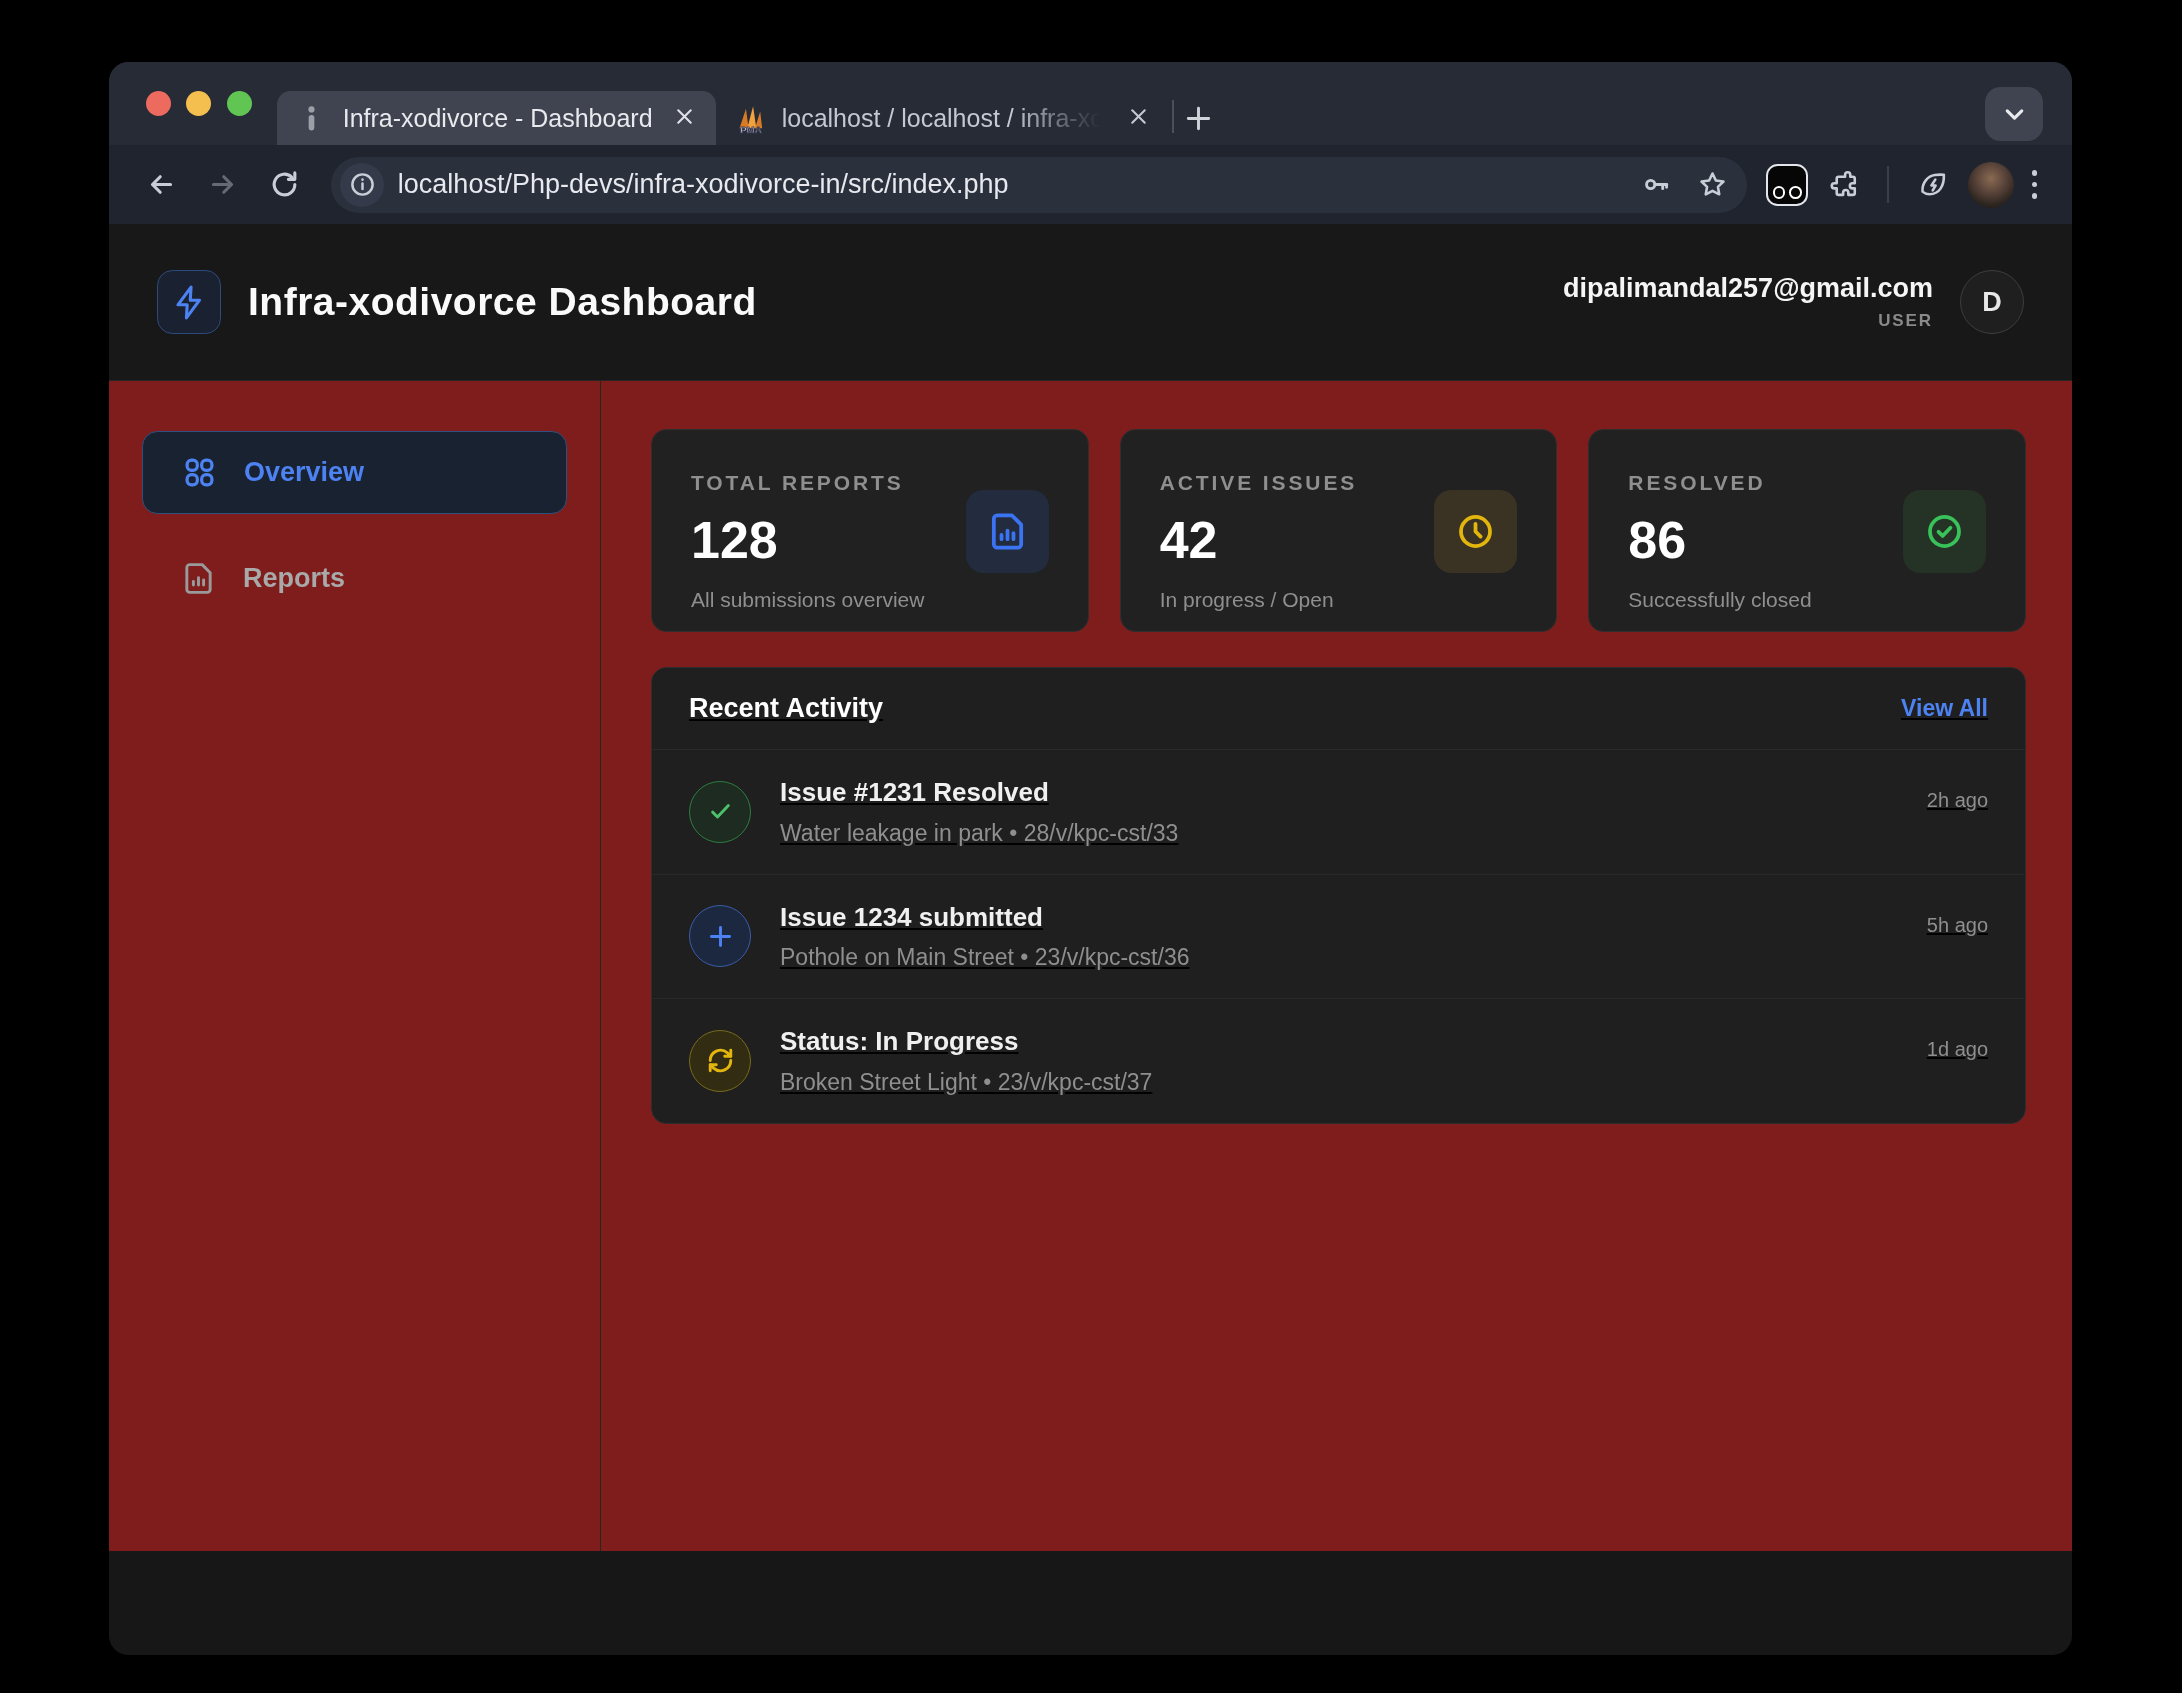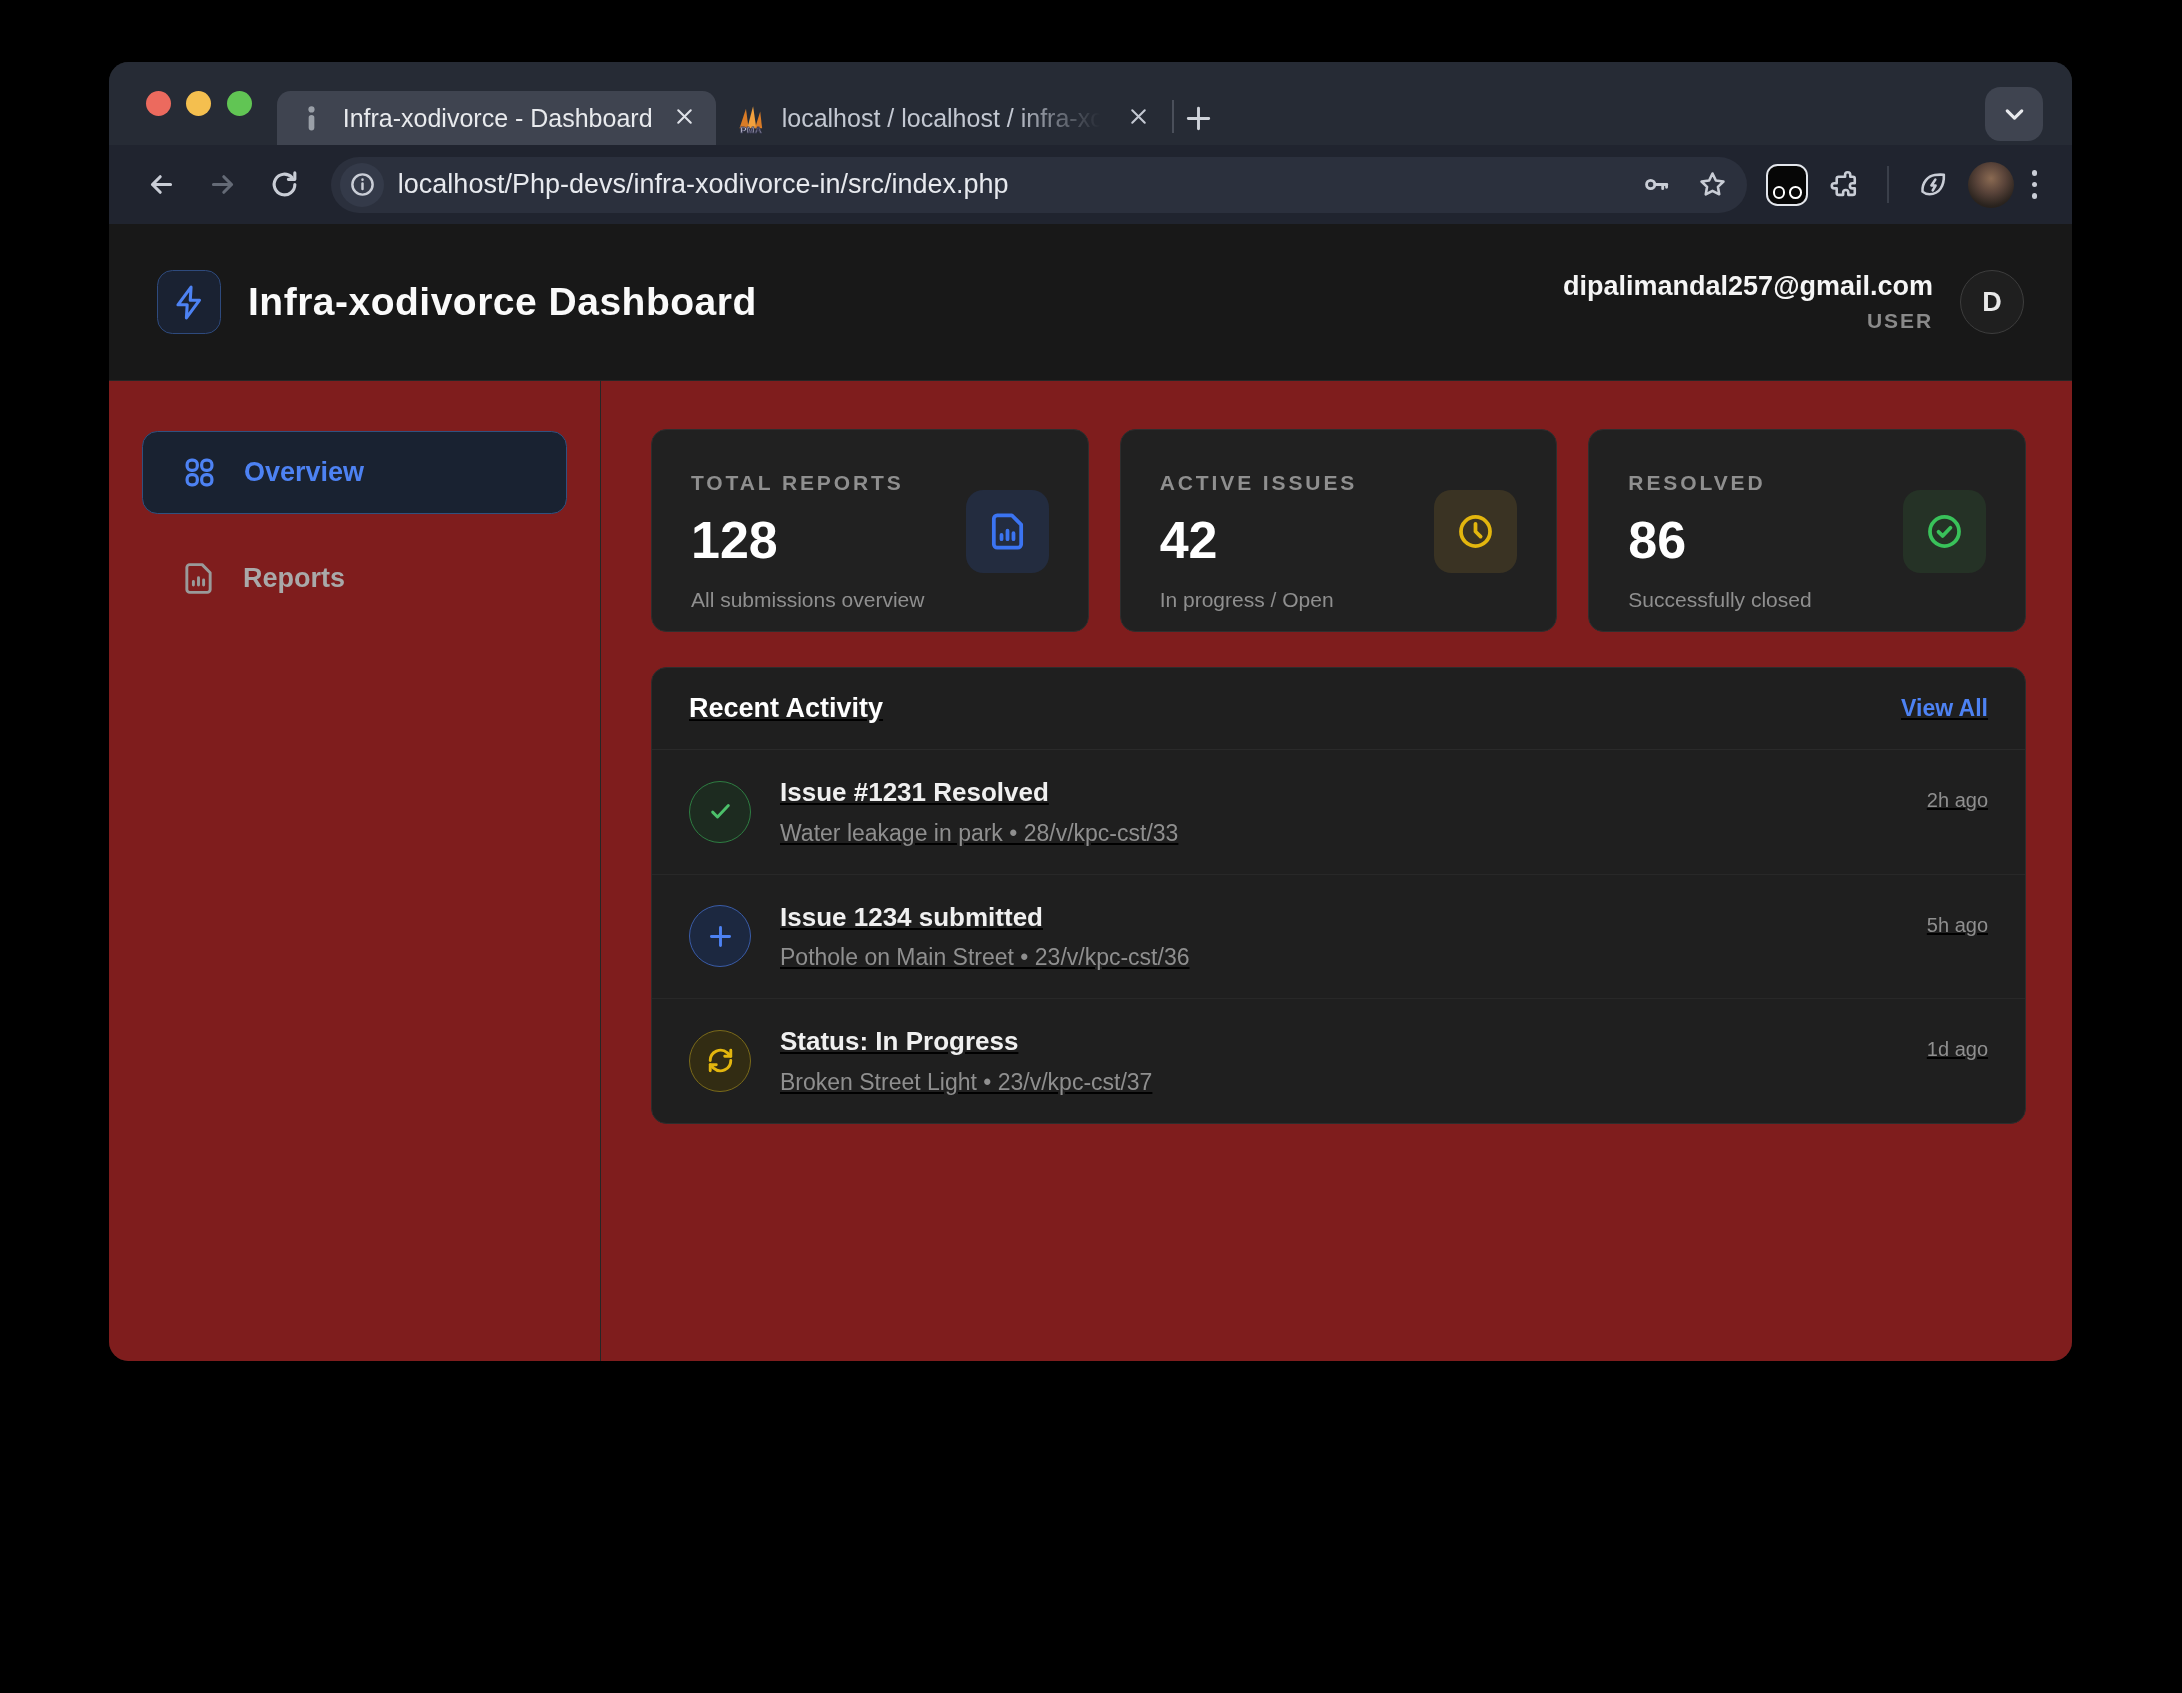--- a/index.html
+++ b/index.html
@@ -1,19 +1,19 @@
 <!DOCTYPE html>
 <html><head>
 <meta charset="utf-8">
 <style>
   * { margin:0; padding:0; box-sizing:border-box; }
   html,body { width:2182px; height:1694px; background:#000; overflow:hidden;
     font-family:"Liberation Sans","DejaVu Sans",sans-serif; }
   .stage { position:relative; width:2182px; height:1694px; background:#000; }
-  .window { position:absolute; left:109px; top:62px; width:1963px; height:1299px;
+  .window { position:absolute; left:109px; top:62px; width:1963px; height:1593px;
     border-radius:19.3px; overflow:hidden; background:#171717;
     box-shadow:0 23px 68px rgba(0,0,0,.65); }
 
   
   .tabstrip { position:relative; height:83px; background:#262b35; display:flex; align-items:flex-end; }
   .traffic { position:absolute; left:37px; top:0; height:83px; display:flex; align-items:center; gap:15.4px; }
   .tl { width:25px; height:25px; border-radius:50%; }
   .tl.red{ background:#ec6a5e; } .tl.yellow{ background:#f4bf4f; } .tl.green{ background:#61c554; }
   .tabs { display:flex; align-items:flex-end; margin-left:168px; height:83px; }
   .tab { display:flex; align-items:center; height:54px; padding:0 19.3px; gap:15.4px; }
@@ -59,21 +59,21 @@
   
   .page { height:1327px; display:flex; flex-direction:column; background:#7f1d1d; }
   .page-header { height:157px; flex:0 0 auto; display:flex; align-items:center;
     padding:0 48px; border-bottom:1.9px solid #262626; background:#181818; }
   .logo-box { width:64px; height:64px; border-radius:15.4px; background:#1a2232;
     border:1.9px solid #2e4a7d; display:flex; align-items:center; justify-content:center; }
   .logo-box svg { width:37px; height:37px; }
   .app-title { margin-left:27px; font-size:39px; font-weight:bold; color:#fafafa; letter-spacing:0.5px; }
   .user-block { margin-left:auto; text-align:right; }
   .user-email { font-size:27px; font-weight:bold; color:#f5f5f5; }
-  .user-role { font-size:21px; color:#8a8a8a; letter-spacing:1.9px; margin-top:7.7px; font-weight:bold; }
+  .user-role { font-size:17px; color:#8a8a8a; letter-spacing:1.9px; margin-top:7.7px; font-weight:bold; }
   .user-avatar { width:64px; height:64px; margin-left:27px; border-radius:50%;
     background:#1f1f1f; border:1.9px solid #3d3d3d; display:flex; align-items:center;
     justify-content:center; font-size:27px; font-weight:bold; color:#e8e8e8; cursor:pointer; }
 
   .page-body { flex:1; display:flex; min-height:0; }
   .sidebar { width:492px; flex:0 0 auto; border-right:1.9px solid #262626; padding:50px 33px; }
   .nav-item { display:flex; align-items:center; gap:27px; height:83px; padding:0 39px;
     border-radius:15.4px; cursor:pointer; }
   .nav-item.active { background:#192231; border:1.9px solid #30517f; }
   .nav-item.active .nav-label { color:#4d82f3; }

